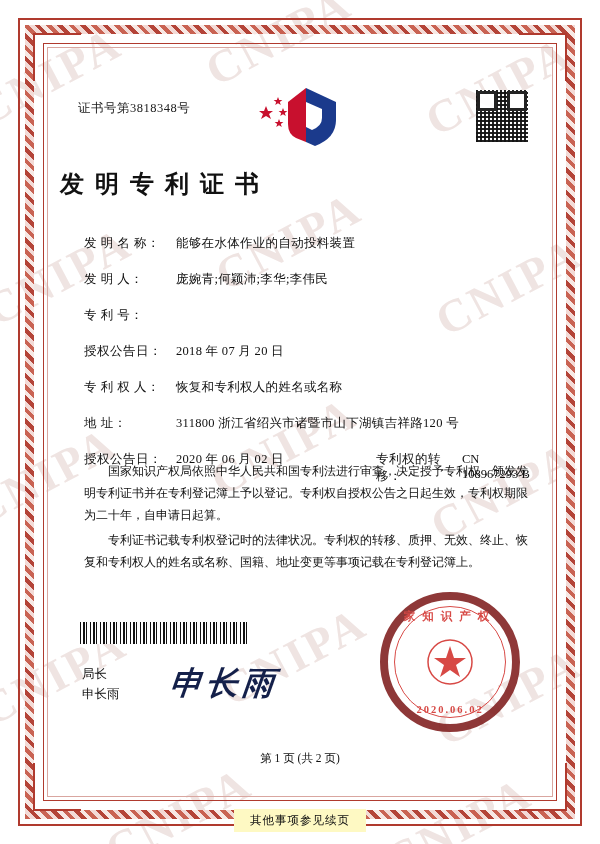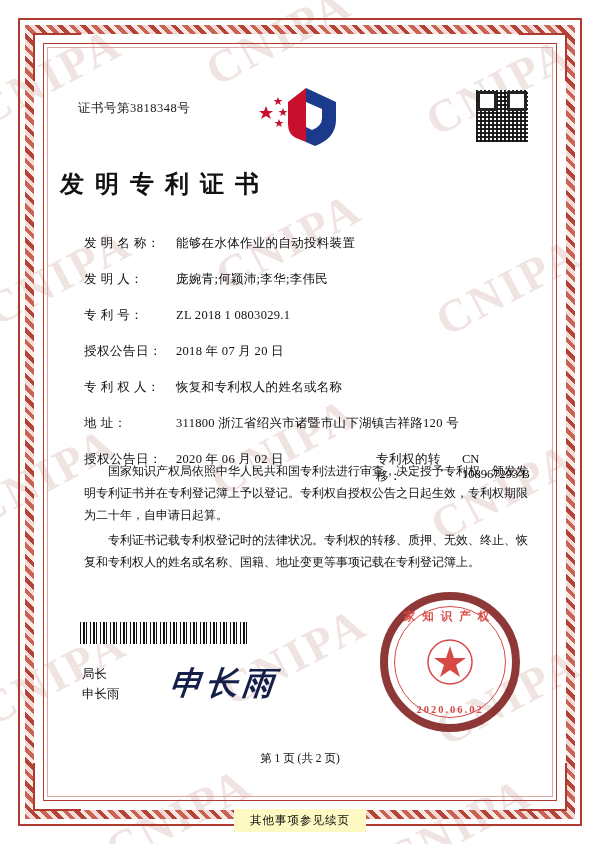--- a/index.html
+++ b/index.html
@@ -342,21 +342,20 @@
       <div class="field-row">
         <div class="field-label">发 明 名 称：</div>
         <div class="field-value">能够在水体作业的自动投料装置</div>
       </div>
       <div class="field-row">
         <div class="field-label">发  明  人：</div>
         <div class="field-value">庞婉青;何颖沛;李华;李伟民</div>
       </div>
       <div class="field-row">
         <div class="field-label">专  利  号：</div>
-        <div class="field-value">ZL 2018 1 0803029.1</div>
       </div>
       <div class="field-row">
         <div class="field-label">授权公告日：</div>
         <div class="field-value">2018 年 07 月 20 日</div>
       </div>
       <div class="field-row">
         <div class="field-label">专 利 权 人：</div>
         <div class="field-value">恢复和专利权人的姓名或名称</div>
       </div>
       <div class="field-row">

